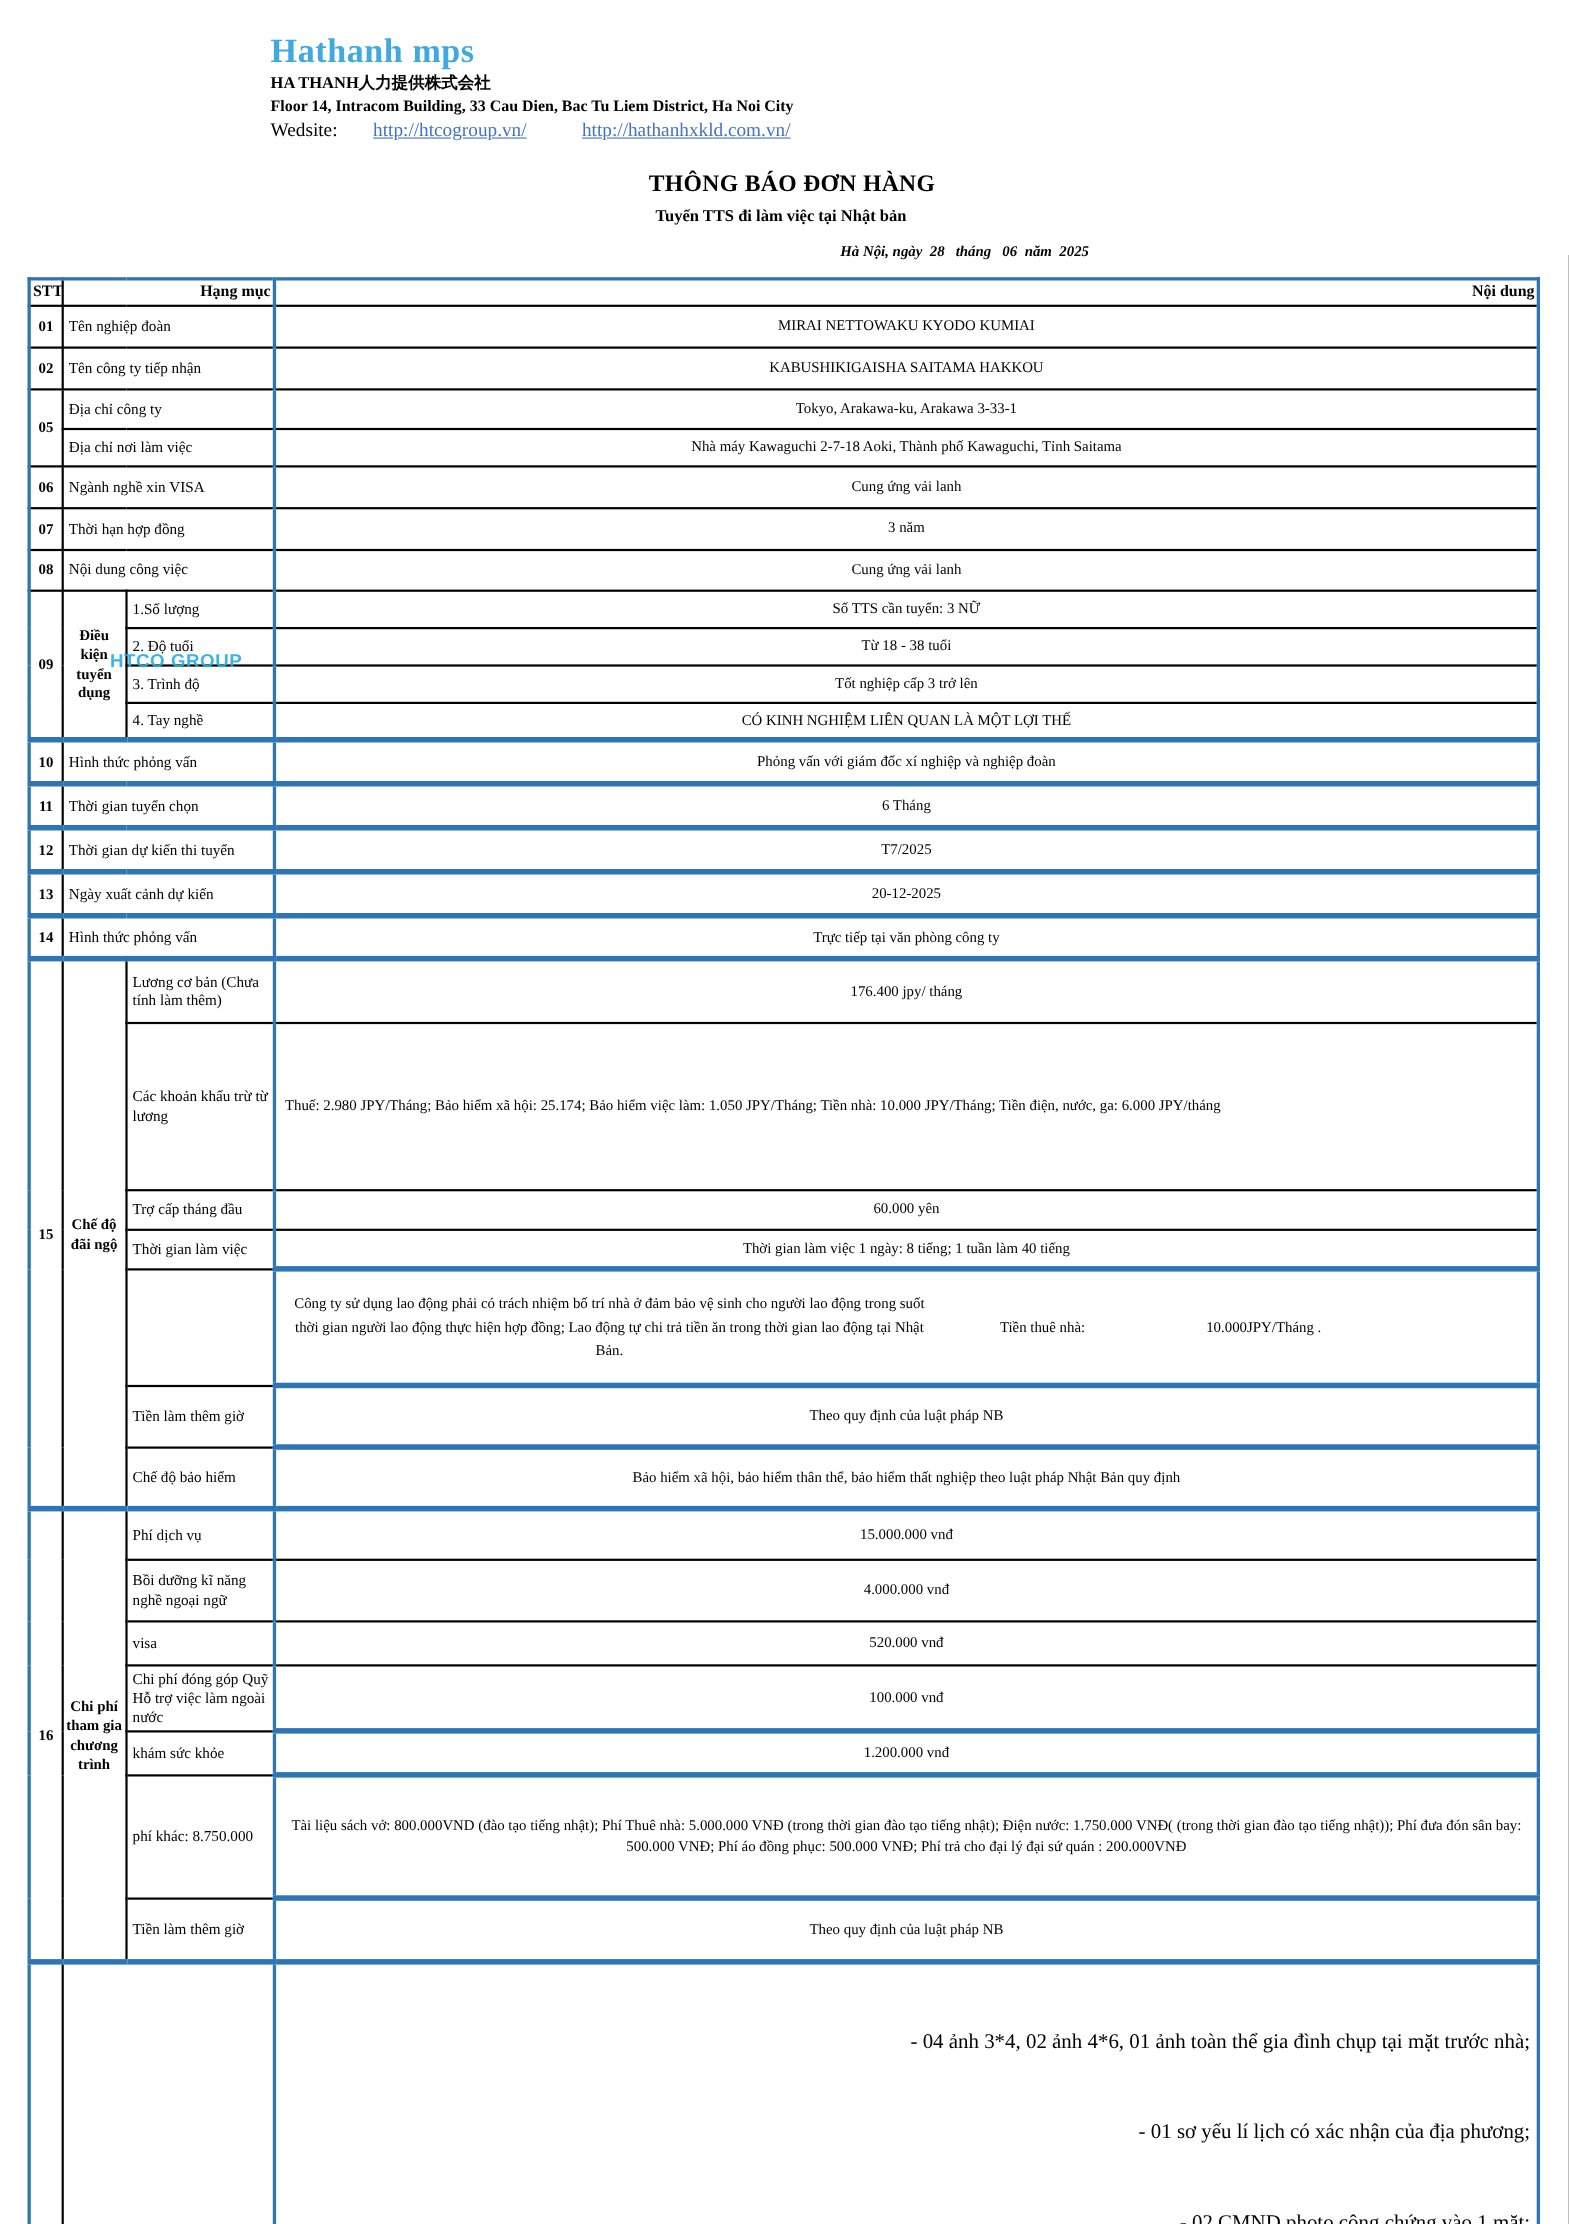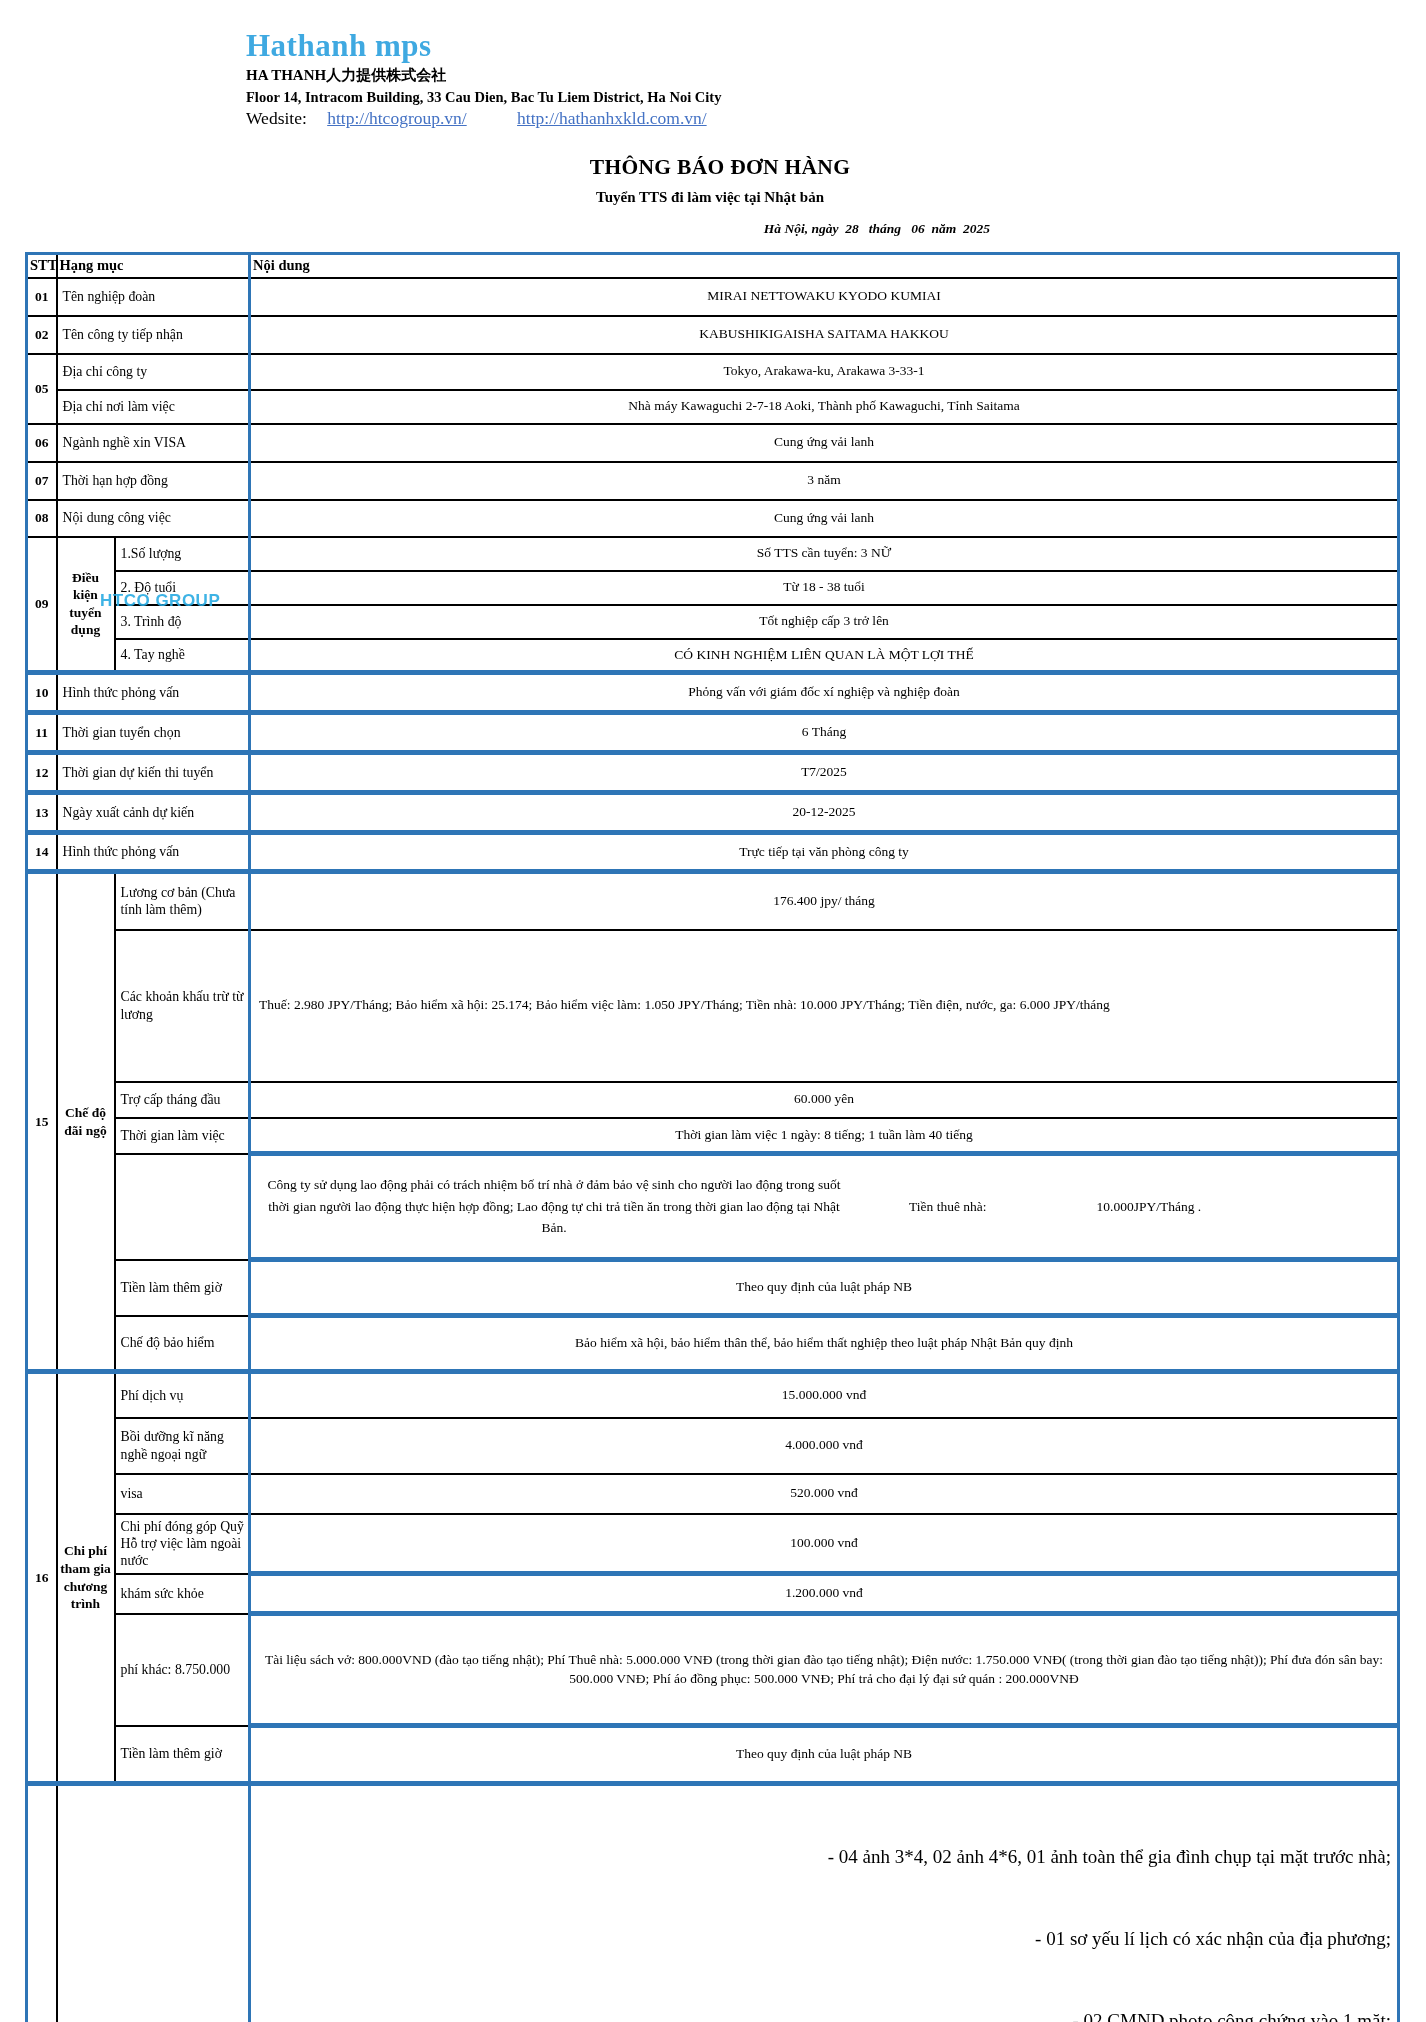--- a/index.html
+++ b/index.html
@@ -26,21 +26,21 @@
     font-size:31px; font-weight:bold; color:#3FA9E1; letter-spacing:0.5px;
   }
   .co-jp {
     position:absolute; left:246px; top:66px;
     font-size:15px; font-weight:bold;
     font-family:"Liberation Serif","DejaVu Sans",serif;
   }
   .co-addr { position:absolute; left:246px; top:89px; font-size:14.5px; font-weight:bold; }
   .website { position:absolute; left:246px; top:108px; font-size:17.5px; }
   .link { color:#4472C4; text-decoration:underline; cursor:pointer; }
-  .l1 { margin-left:16px;text-decoration:underline; }
+  .l1 { margin-left:28px;text-decoration:underline; }
   .l2 { margin-left:46px; }
 
   
   .doc-title {
     position:absolute; left:420px; top:155px; width:600px; text-align:center;
     font-size:21.5px; font-weight:bold; letter-spacing:0.3px;
   }
   .doc-subtitle {
     position:absolute; left:410px; top:189px; width:600px; text-align:center;
     font-size:15px; font-weight:bold;
@@ -60,21 +60,21 @@
     font-weight:bold; font-size:17px; color:rgba(41,171,226,0.9); letter-spacing:0.5px;
   }
 
   
   .doc-table { position:absolute; left:25px; top:252px; }
   table {
     border-collapse:collapse; table-layout:fixed; width:1375px;
     border:3px solid #2E75B6;
   }
   td { border:2px solid #000; vertical-align:middle; padding:1px 2px; }
-  .hdr td { font-weight:bold; text-align:left; font-size:14.5px; }
+  .hdr td { font-weight:bold; text-align:right; font-size:14.5px; }
   .stt { text-align:center; font-weight:bold; font-size:13.5px; padding:1px; }
   .lbl { font-size:13.8px; padding:2px 3px 2px 5px; line-height:1.25; }
   .grp { font-weight:bold; text-align:center; font-size:13.5px; padding:1px; line-height:1.3; }
   .ct  { text-align:center; font-size:13.5px; padding:2px 8px; line-height:1.35; }
   .b   { font-weight:normal; }
   .ct-left { text-align:left; }
   .bl { border-left:3px solid #2E75B6; }                 
   tr.bsep > td { border-bottom:5px solid #2E75B6; }      
   .bbb { border-bottom:5px solid #2E75B6; }              
   .vtop { vertical-align:top; }

